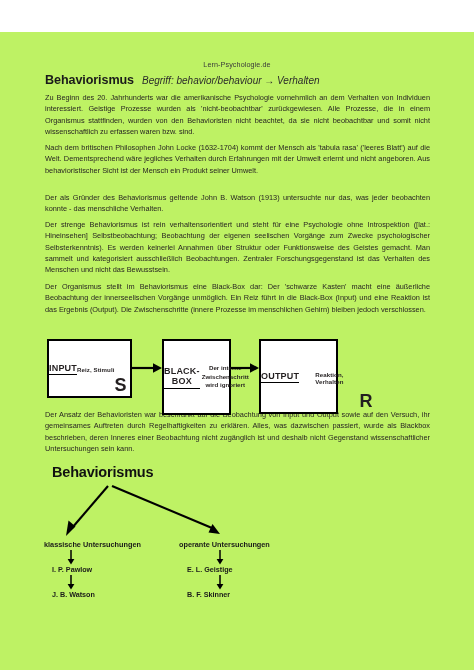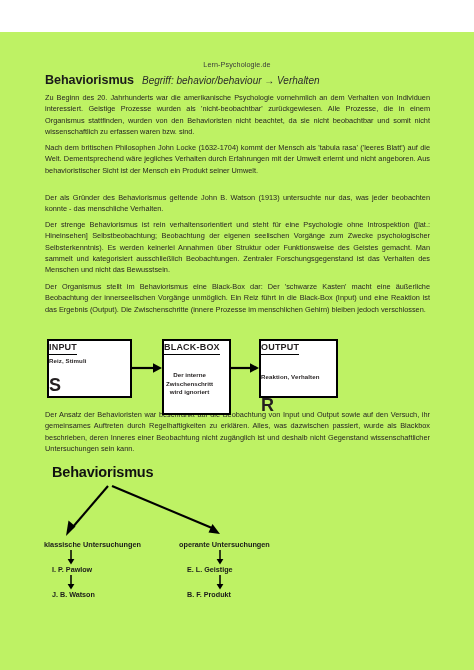--- a/index.html
+++ b/index.html
@@ -72,22 +72,21 @@
     top: 300px;
     width: 310px;
     height: 72px;
   }
   .flow-box {
     position: absolute;
     box-sizing: border-box;
     border: 2.2px solid #000;
     background: #fff;
     display: flex;
-    flex-direction: column;
-    align-items: flex-start;
+    align-items: center;
   }
   .fb-head {
     text-align: center;
     font-weight: bold;
     font-size: 9px;
     padding: 1px 0 1.5px 0;
     border-bottom: 1.1px solid #000;
     letter-spacing: 0.2px;
   }
   .fb-sub {
@@ -108,21 +107,21 @@
   .fb-mid {
     text-align: center;
     font-weight: bold;
     font-size: 6.2px;
     line-height: 8.4px;
     margin: auto 0;
     padding: 0 2px;
   }
   #box-input  { left: 7px;   top: 7px;  width: 85px; height: 59px; }
   #box-black  { left: 122px; top: 7px;  width: 69px; height: 76px; }
-  #box-output { left: 219px; top: 7px;  width: 79px; height: 59px; gap: 16px; }
+  #box-output { left: 219px; top: 7px;  width: 79px; height: 75px; gap: 16px; }
 
   .flow-arrow {
     position: absolute;
     height: 10px;
   }
   #arrow-1 { left: 92px;  top: 31px; width: 30px; }
   #arrow-2 { left: 191px; top: 31px; width: 28px; }
 
   
   .tree {
@@ -247,17 +246,17 @@
     </svg>
 
     <div class="tree-root">Behaviorismus</div>
 
     <div class="tree-branch-label" id="branch-left">klassische Untersuchungen</div>
     <div class="tree-branch-label" id="branch-right">operante Untersuchungen</div>
 
     <div class="tree-leaf" id="leaf-l1">I. P. Pawlow</div>
     <div class="tree-leaf" id="leaf-l2">J. B. Watson</div>
     <div class="tree-leaf" id="leaf-r1">E. L. Geistige</div>
-    <div class="tree-leaf" id="leaf-r2">B. F. Produkt</div>
+    <div class="tree-leaf" id="leaf-r2">B. F. Skinner</div>
 
   </div>
 
 </div>
 
 </body></html>

